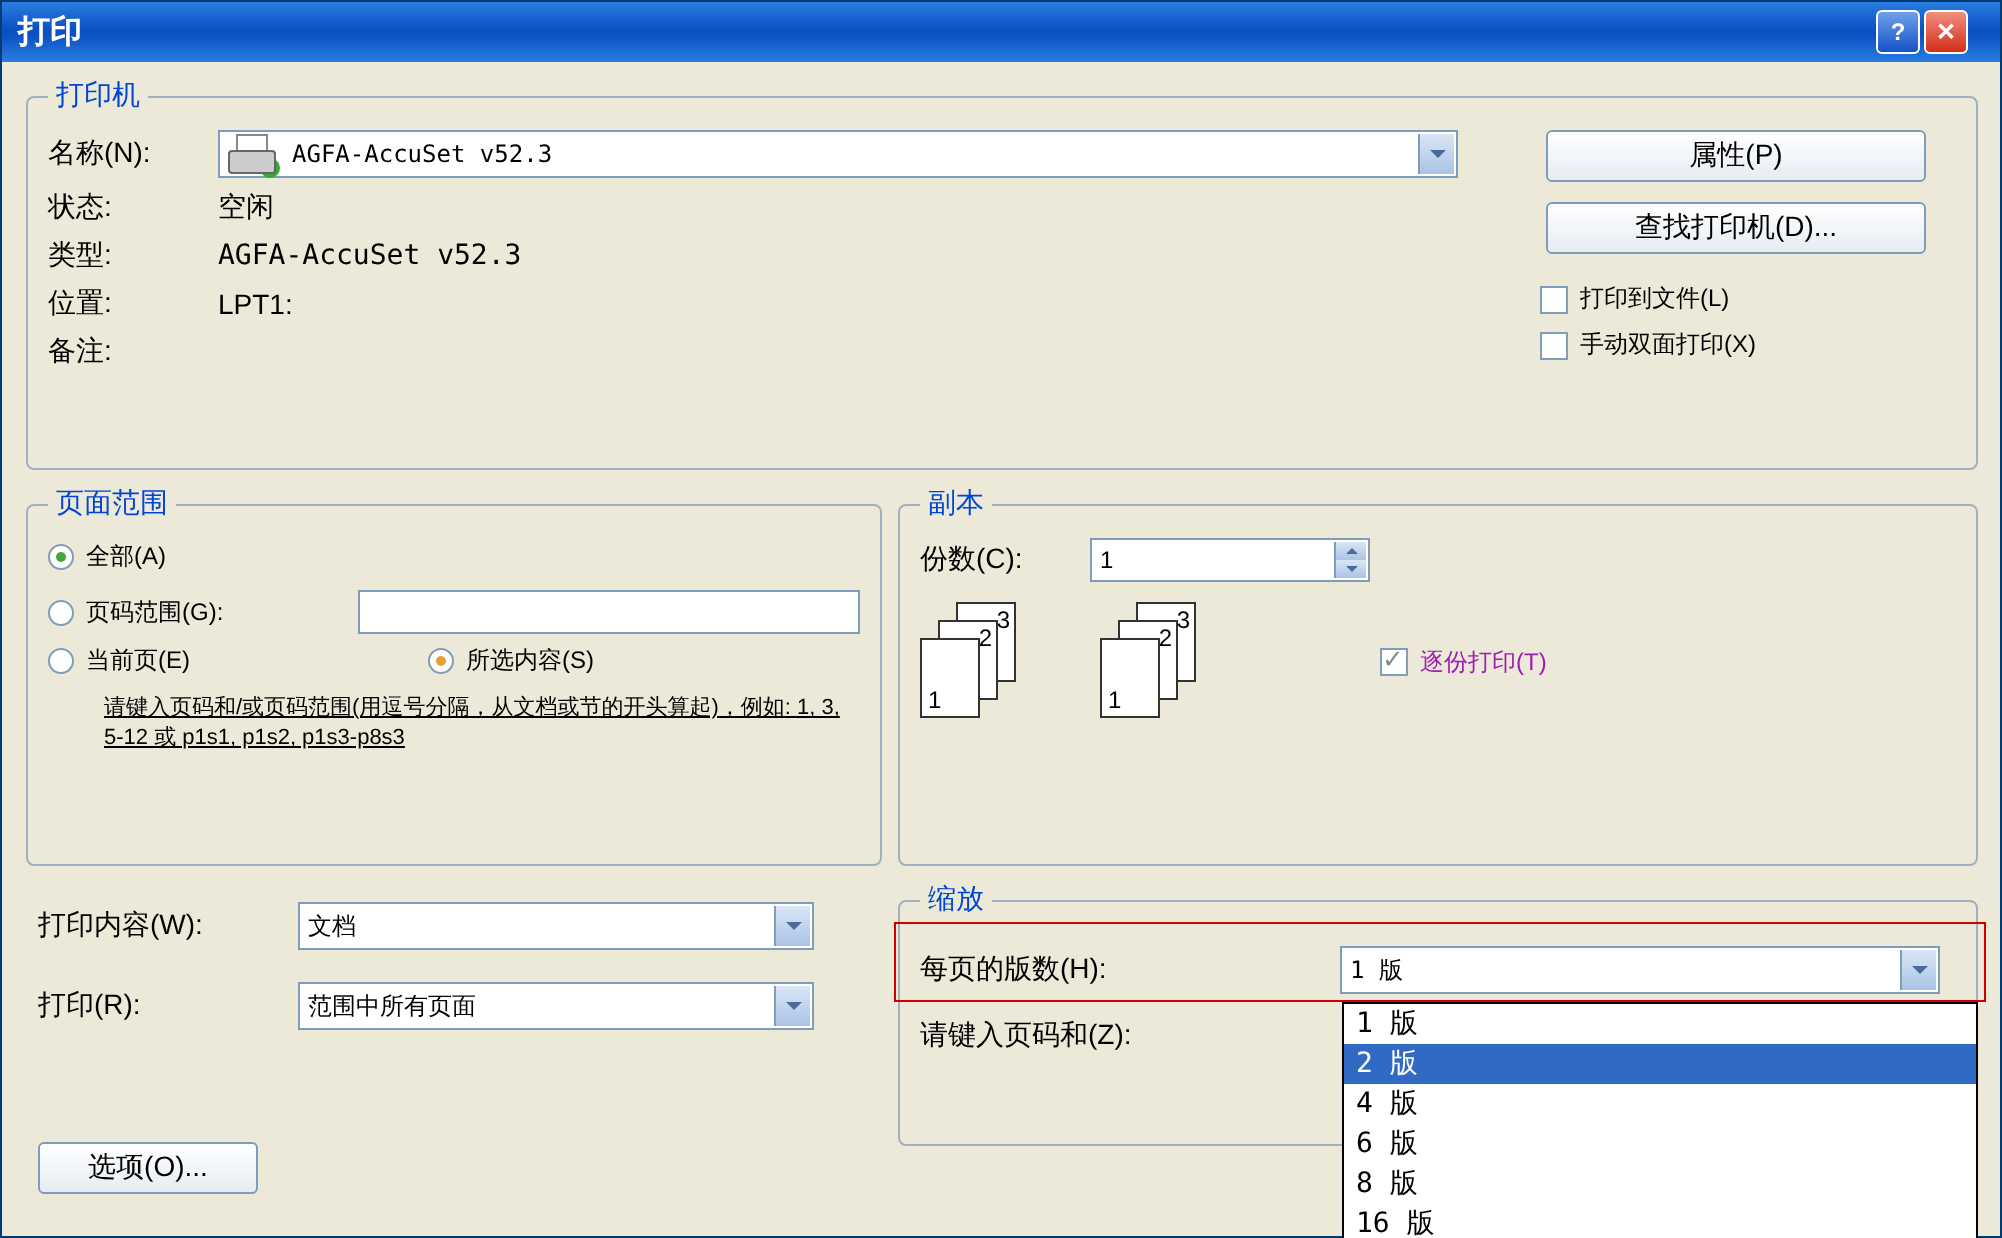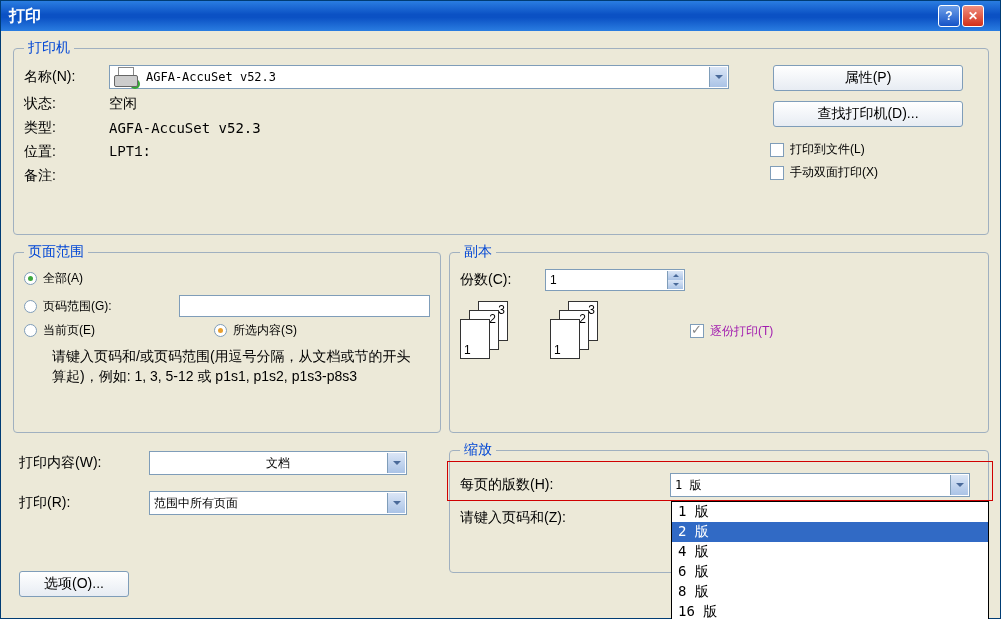--- a/index.html
+++ b/index.html
@@ -83,21 +83,21 @@
   .dropdown-list {
     position:absolute; background:#fff; border:1px solid #000; z-index:100;
   }
   .dropdown-list .item { padding:1px 6px; font-size:14px; font-family:"SimSun",monospace;}
   .dropdown-list .item.highlighted { background:#316ac5; color:#fff;}
   .printer-icon { width:24px; height:20px; display:inline-block; position:relative; margin-right:8px;}
   .printer-icon::before{content:""; position:absolute; left:4px; top:0; width:14px; height:8px; background:#fff; border:1px solid #888;}
   .printer-icon::after{content:""; position:absolute; left:0; top:8px; width:22px; height:10px; background:#ccc; border:1px solid #666; border-radius:2px;}
   .printer-check { position:absolute; right:-2px; bottom:-2px; width:10px; height:10px; border-radius:50%; background:#3a3; color:#fff; font-size:8px; display:flex; align-items:center; justify-content:center;}
   .disabled { color:#a21caf;}
-  .hint { font-size:14px; color:#000; line-height:1.4; margin-left:28px; margin-top:4px; max-width:370px;}
+  .hint { font-size:11px; color:#000; line-height:1.4; margin-left:28px; margin-top:4px; max-width:370px;text-decoration:underline;}
 </style>
 </head>
 <body>
 
 <div class="dialog">
   <div class="titlebar">
     <span class="title">打印</span>
     <div class="btn help">?</div>
     <div class="btn close">✕</div>
   </div>
@@ -119,21 +119,21 @@
         <div class="row">
             <span class="lbl">状态:</span>
             <span class="val">空闲</span>
           </div>
         <div class="row">
             <span class="lbl">类型:</span>
             <span class="val" style="font-family:SimSun,monospace;">AGFA-AccuSet v52.3</span>
           </div>
         <div class="row">
             <span class="lbl">位置:</span>
-            <span class="val" style="font-family:Liberation Mono, monospace;">LPT1:</span>
+            <span class="val" style="font-family:Liberation Sans, sans-serif;">LPT1:</span>
           </div>
         <div class="row">
             <span class="lbl">备注:</span>
             <span class="val"></span>
           </div>
       </div>
       <div style="width:220px; text-align:center;">
         <button class="xpbtn" style="margin-bottom:10px;">属性(P)</button><br>
         <button class="xpbtn" style="margin-bottom:10px;">查找打印机(D)...</button><br>
         <label style="display:flex;align-items:center;justify-content:flex-start;margin:4px 0 6px 12px;">
@@ -201,21 +201,21 @@
       </div>
       <label class="disabled" style="margin-left:80px; display:flex; align-items:center;">
         <span class="cb checked"></span>
         <span>逐份打印(T)</span>
       </label>
     </div>
   </fieldset>
 
   <div class="print-what">
     <span style="width:130px;font-size:14px;">打印内容(W):</span>
-    <div class="select" style="width:258px;justify-content:center;">
+    <div class="select" style="width:258px;">
       <span>文档</span>
       <div class="dropbtn"></div>
     </div>
   </div>
   <div class="print-which">
     <span style="width:130px;font-size:14px;">打印(R):</span>
     <div class="select" style="width:258px;">
       <span>范围中所有页面</span>
       <div class="dropbtn"></div>
     </div>

